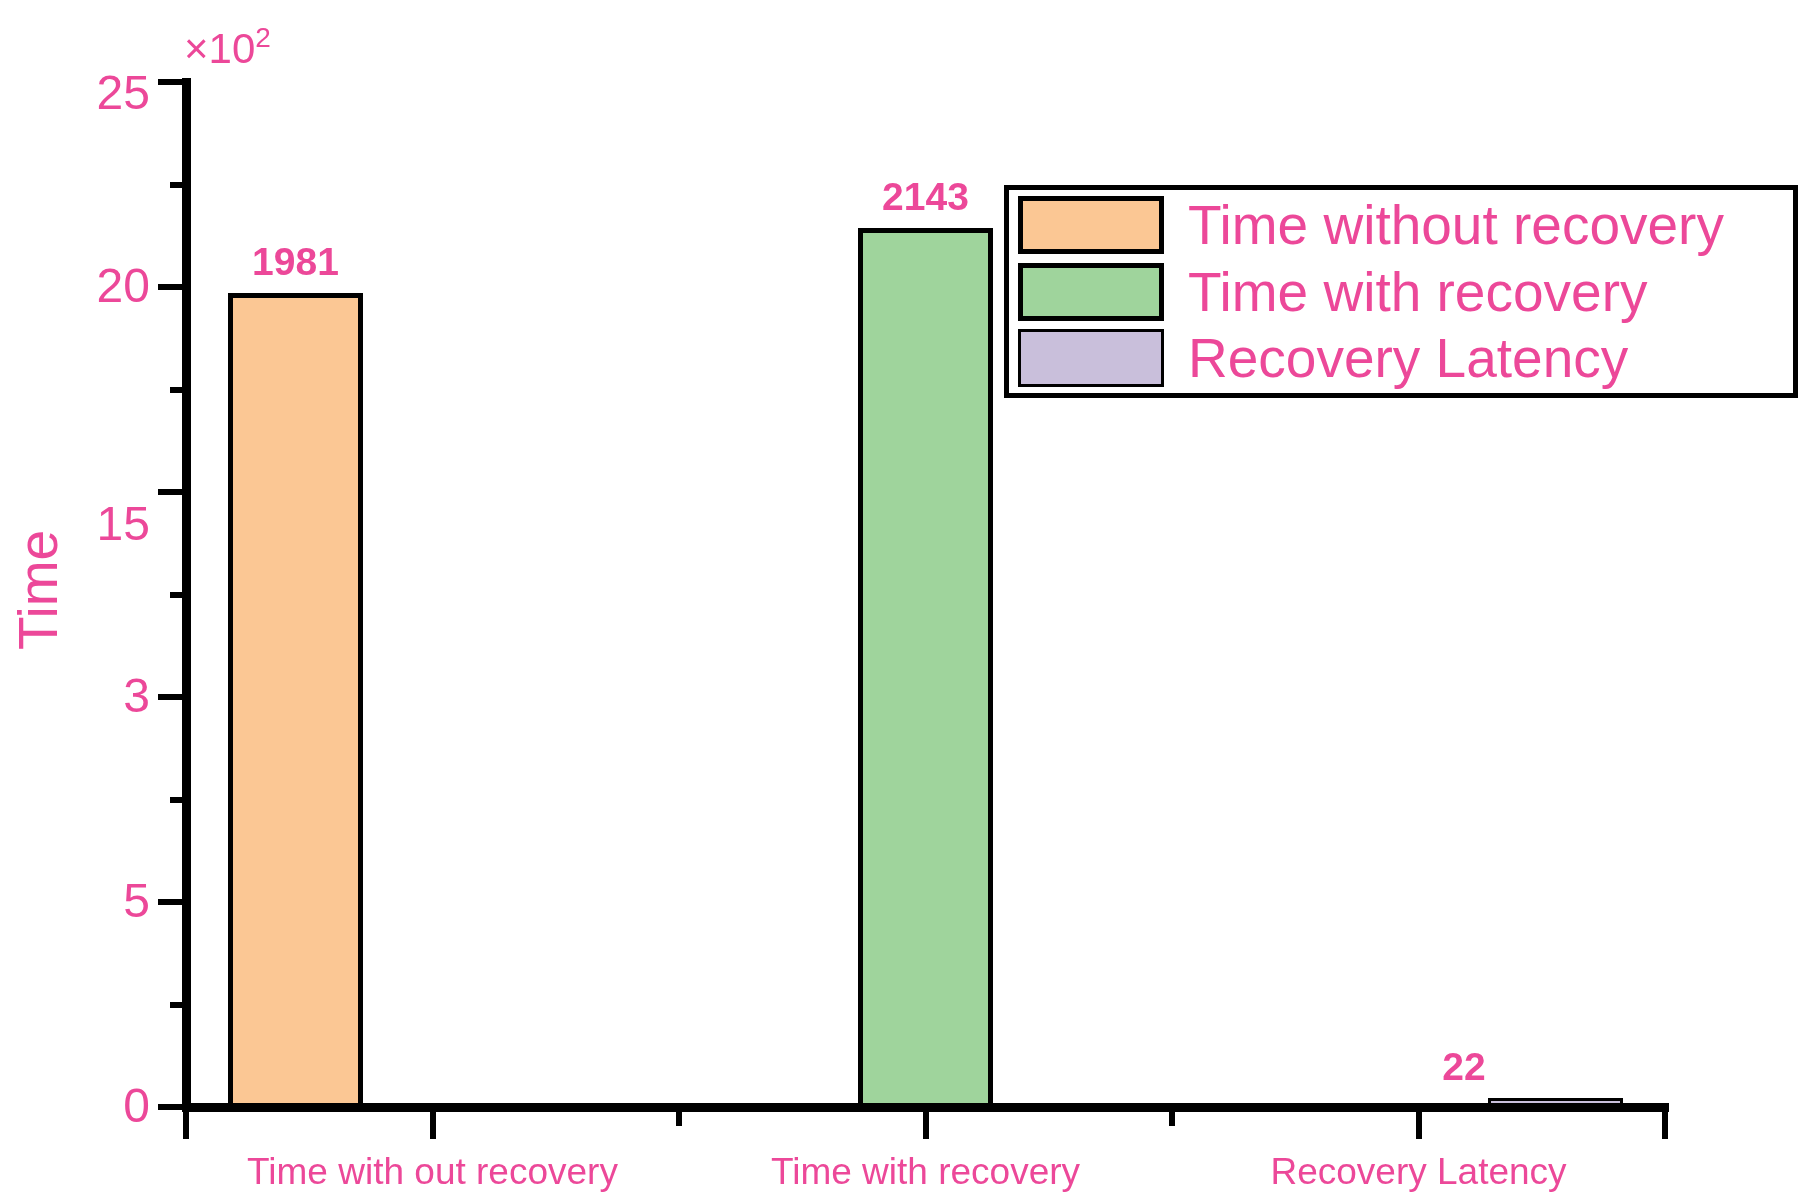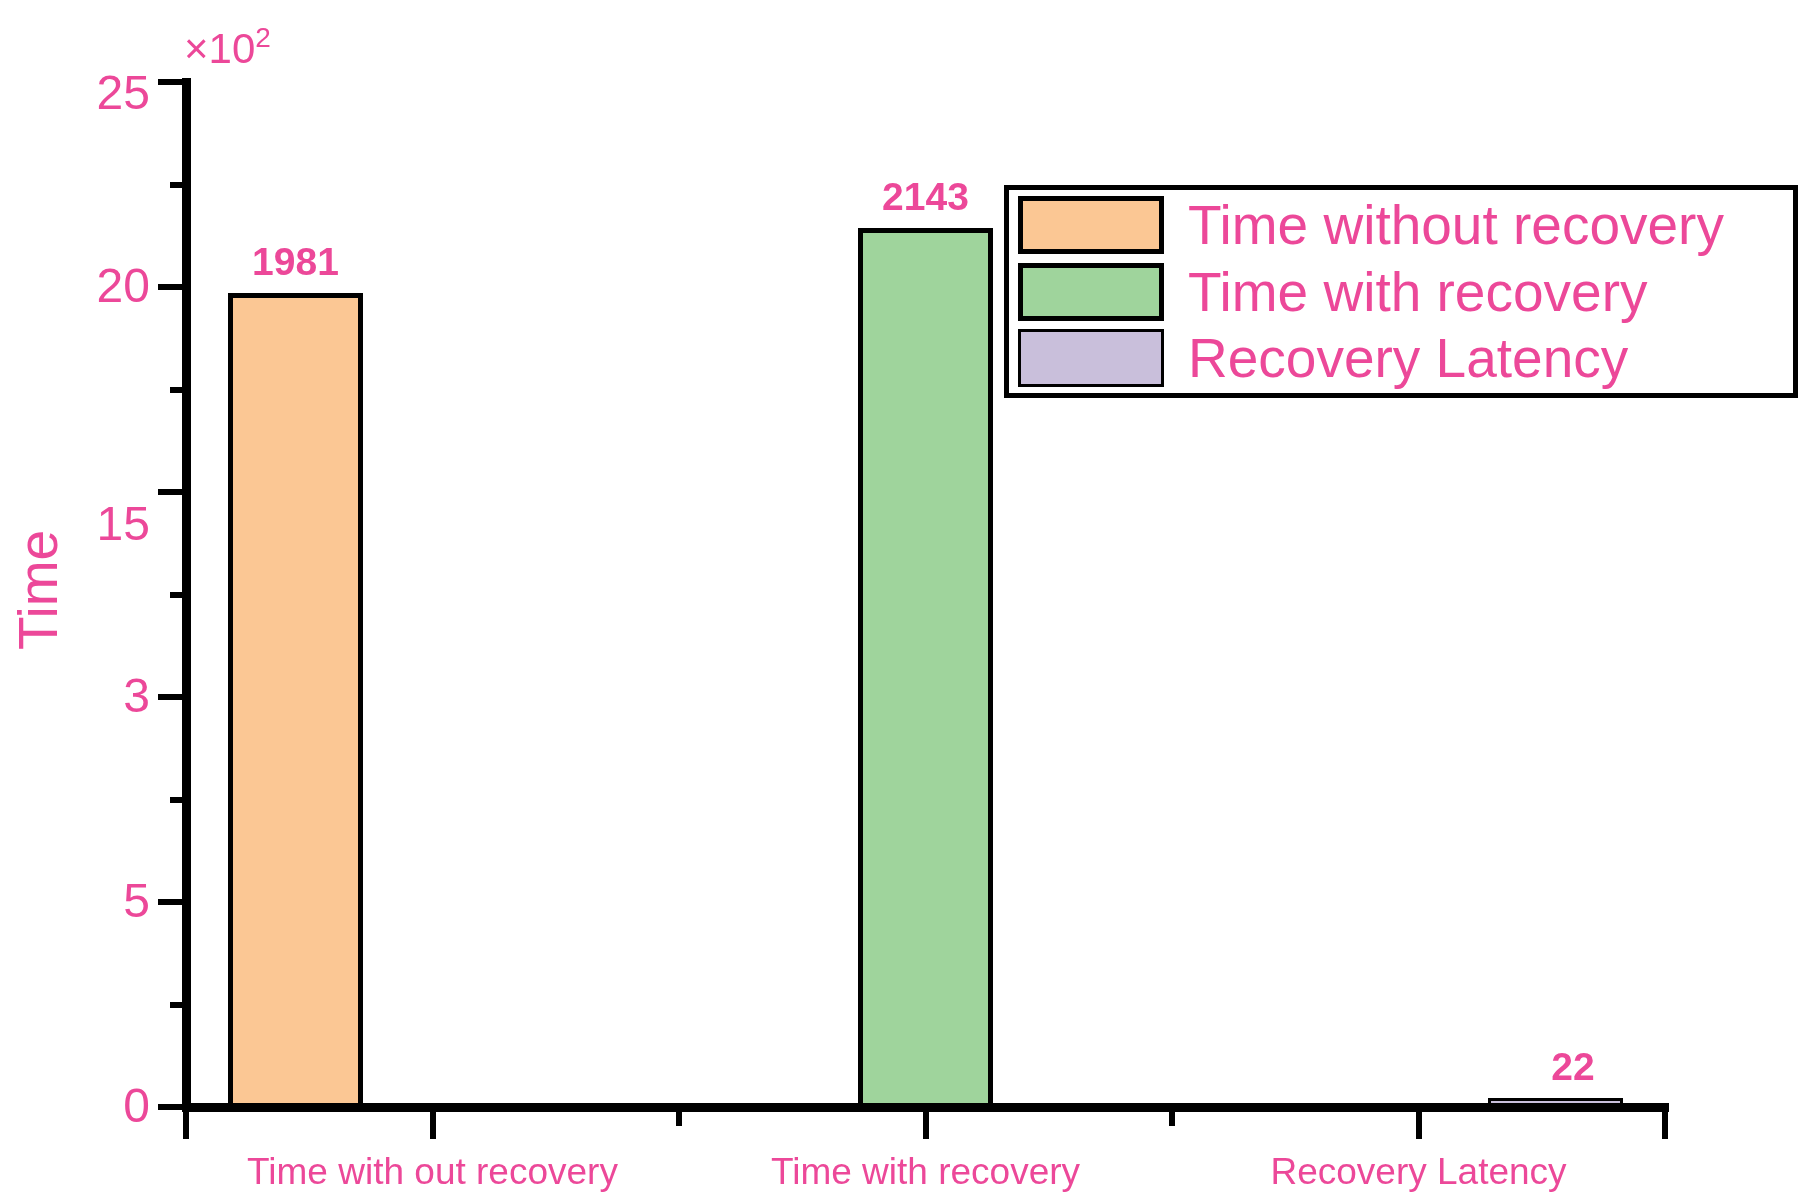--- a/index.html
+++ b/index.html
@@ -110,21 +110,21 @@
       <div class="ytick-label" style="left: 0px; top: 877px;">5</div>
       <div class="ytick-label" style="left: 0px; top: 672px;">3</div>
       <div class="ytick-label" style="left: 0px; top: 467px; margin-top: 33px;">15</div>
       <div class="ytick-label" style="left: 0px; top: 262px;">20</div>
       <div class="ytick-label" style="left: 0px; top: 57px; margin-top: 12px;">25</div>
       <div class="xcat-label" style="left: 432.5px; top: 1146px;">Time with out recovery</div>
       <div class="xcat-label" style="left: 925.5px; top: 1146px;">Time with recovery</div>
       <div class="xcat-label" style="left: 1418.5px; top: 1146px;">Recovery Latency</div>
       <div class="bar-value" style="left: 295.5px; top: 238.74px;">1981</div>
       <div class="bar-value" style="left: 925.5px; top: 174.37px;">2143</div>
-      <div class="bar-value" style="left: 1573px; top: 1043.98px;">22</div>
+      <div class="bar-value" style="left: 1464px; top: 1043.98px;">22</div>
     </div>
 
   <div id="legend">
       <div class="legend-row">
         <div class="legend-swatch" style="background: rgb(251, 199, 148); border: 5px solid rgb(0, 0, 0);"></div>
         <div class="legend-label">Time without recovery</div>
       </div>
       <div class="legend-row">
         <div class="legend-swatch" style="background: rgb(159, 212, 156); border: 5px solid rgb(0, 0, 0);"></div>
         <div class="legend-label">Time with recovery</div>

